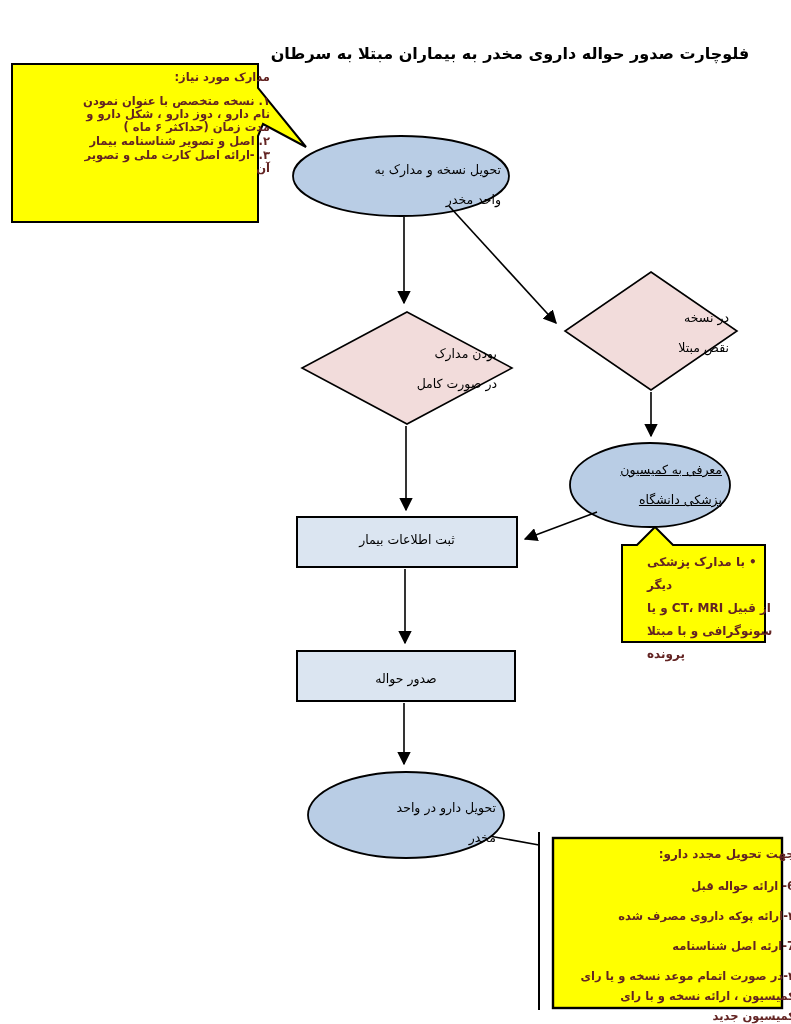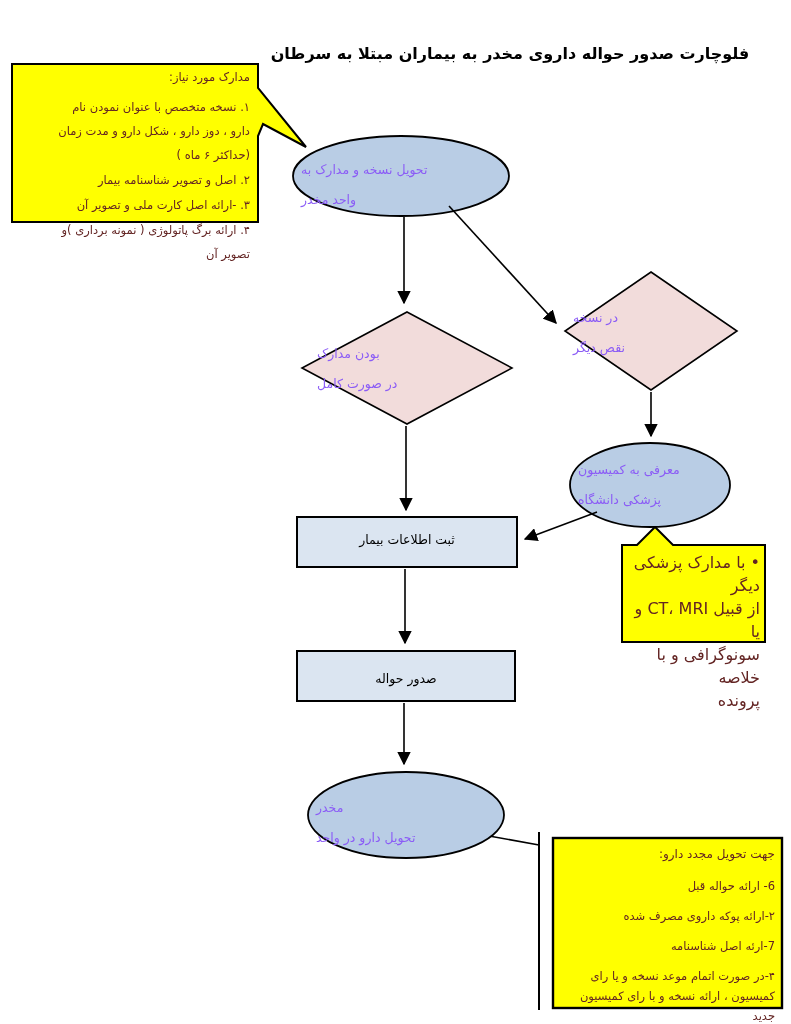--- a/index.html
+++ b/index.html
@@ -1,29 +1,29 @@
 <!DOCTYPE html>
 <html lang="fa"><head>
 <meta charset="utf-8">
 <style>
   html,body{margin:0;padding:0;background:#ffffff;}
   #page{position:relative;width:791px;height:1024px;background:#ffffff;overflow:hidden;
         font-family:"DejaVu Sans",sans-serif;}
   svg{position:absolute;left:0;top:0;pointer-events:none;}
-  .lbl{position:absolute;direction:rtl;text-align:left;color:#8b5cf6;font-size:12.5px;z-index:3;}
+  .lbl{position:absolute;direction:rtl;text-align:right;color:#000000;font-size:12.5px;z-index:3;}
   .lbl span{display:block;line-height:30px;}
   .rect-lbl{position:absolute;direction:rtl;display:flex;align-items:center;justify-content:center;
             color:#000;font-size:12.5px;z-index:3;padding-bottom:6px;box-sizing:border-box;}
   .title{position:absolute;left:225px;top:44px;width:570px;text-align:center;direction:rtl;
          font-weight:bold;font-size:16px;color:#000;z-index:3;}
-  .ytext{color:#632423;font-weight:normal;direction:rtl;position:absolute;z-index:3;}
+  .ytext{color:#632423;font-weight:bold;direction:rtl;position:absolute;z-index:3;margin-left:20px;}
   .c1-header{left:14px;top:70px;width:236px;font-size:11.5px;text-align:right;}
   .c1-items{left:14px;top:95px;width:236px;font-size:11.5px;text-align:right;}
-  .c1-items div{line-height:24px;margin-bottom:1px;padding-left:39px;}
-  .c2-lines{left:627px;top:551px;width:133px;font-size:16px;text-align:right;}
+  .c1-items div{line-height:13px;margin-bottom:1px;padding-left:39px;}
+  .c2-lines{left:627px;top:551px;width:133px;font-size:12px;text-align:left;}
   .c2-lines div{line-height:23px;}
   .c3-header{left:560px;top:847px;width:215px;font-size:12px;text-align:right;}
   .c3-items{left:560px;top:876px;width:215px;font-size:11.5px;text-align:right;}
   .c3-items div{line-height:20px;margin-bottom:10px;}
 </style>
 </head>
 <body>
 
 <div id="page">
 
@@ -61,56 +61,55 @@
     <line x1="404" y1="703" x2="404" y2="764" stroke="#000" stroke-width="1.6" marker-end="url(#ah)"></line>
   </svg>
 
   <div class="title">فلوچارت صدور حواله داروی مخدر به بیماران مبتلا به سرطان</div>
 
   <div class="ytext c1-header">مدارک مورد نیاز:</div>
   <div class="ytext c1-items">
     <div>۱. نسخه متخصص با عنوان نمودن نام دارو ، دوز دارو ، شکل دارو و مدت زمان (حداکثر ۶ ماه )</div>
     <div>۲. اصل و تصویر شناسنامه بیمار</div>
     <div>۳. -ارائه اصل کارت ملی و تصویر آن</div>
-    <div>۴. ارائه برگ پاتولوژی ( نمونه برداری )و تصویر آن</div>
   </div>
 
   <div class="lbl" style="left:301px;top:155px;width:200px;">
     <span>تحویل نسخه و مدارک به</span>
     <span>واحد مخدر</span>
   </div>
 
   <div class="lbl" style="left:317px;top:339px;width:180px;">
     <span>بودن مدارک</span>
     <span>در صورت کامل</span>
   </div>
 
   <div class="lbl" style="left:573px;top:303px;width:156px;">
     <span>در نسخه</span>
-    <span>نقص دیگر</span>
+    <span>نقص مبتلا</span>
   </div>
 
-  <div class="lbl" style="left:578px;top:455px;width:144px;">
+  <div class="lbl" style="left:578px;top:455px;width:144px;text-decoration:underline;">
     <span>معرفی به کمیسیون</span>
     <span>پزشکی دانشگاه</span>
   </div>
 
   <div class="rect-lbl" style="left:297px;top:517px;width:220px;height:50px;">ثبت اطلاعات بیمار</div>
 
   <div class="rect-lbl" style="left:297px;top:651px;width:218px;height:60px;">صدور حواله</div>
 
   <div class="lbl" style="left:316px;top:793px;width:180px;">
+    <span>تحویل دارو در واحد</span>
     <span>مخدر</span>
-    <span>تحویل دارو در واحد</span>
   </div>
 
   <div class="ytext c2-lines">
     <div>• با مدارک پزشکی دیگر</div>
     <div>از قبیل CT، MRI و یا</div>
-    <div>سونوگرافی و با خلاصه</div>
+    <div>سونوگرافی و با مبتلا</div>
     <div>پرونده</div>
   </div>
 
   <div class="ytext c3-header">جهت تحویل مجدد دارو:</div>
   <div class="ytext c3-items">
     <div>6- ارائه حواله قبل</div>
     <div>۲-ارائه پوکه داروی مصرف شده</div>
     <div>7-ارئه اصل شناسنامه</div>
     <div>۴-در صورت اتمام موعد نسخه و یا رای کمیسیون ، ارائه نسخه و با رای کمیسیون جدید</div>
   </div>

